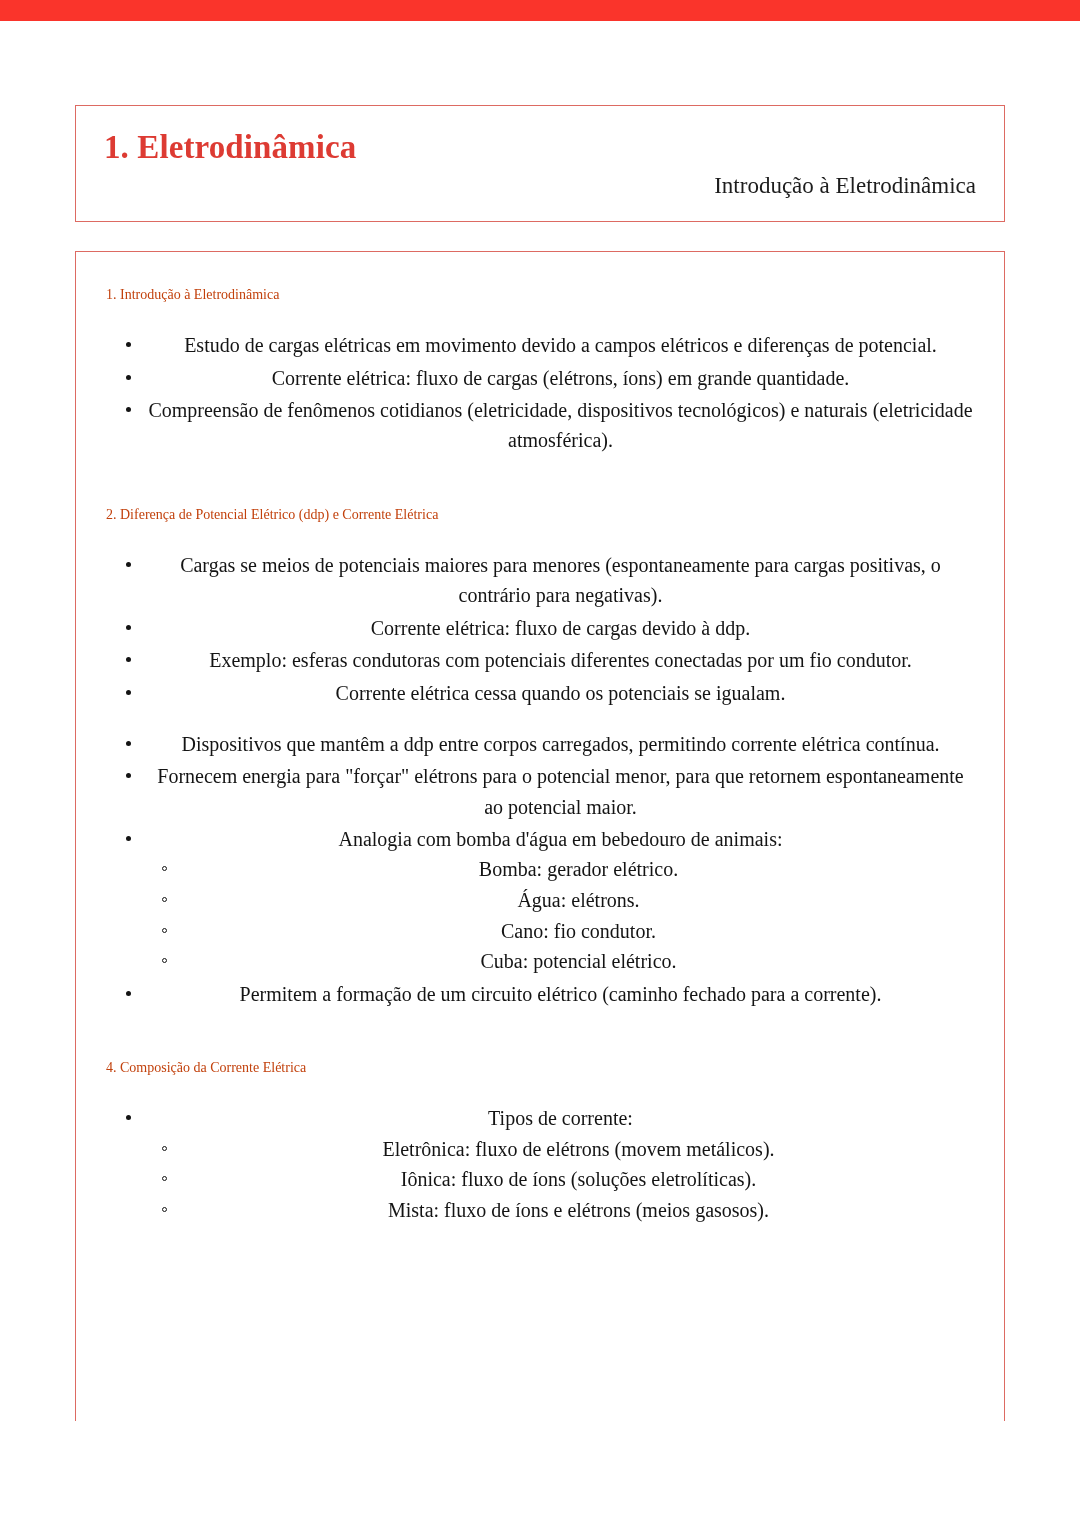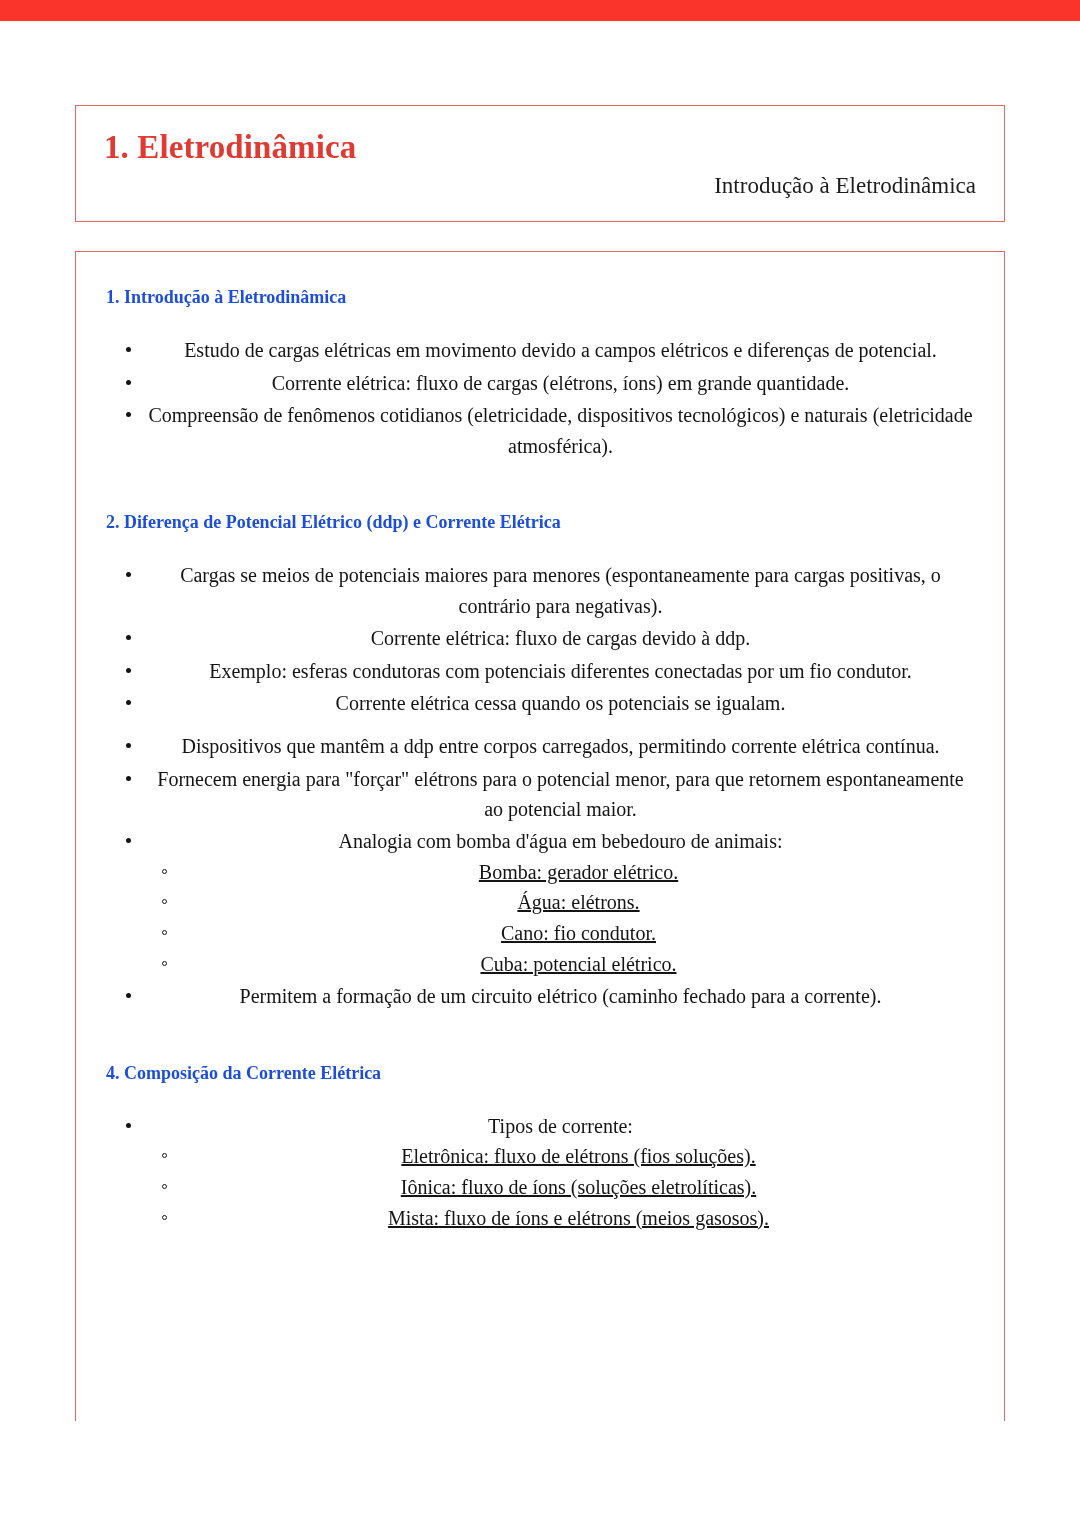--- a/index.html
+++ b/index.html
@@ -63,27 +63,27 @@
     margin: 29px 75px 0 75px;
     border: 1.4px solid #dd6a62;
     border-bottom: none;
     background: #ffffff;
     padding: 34px 30px 0 30px;
     box-sizing: border-box;
     min-height: 1170px;
   }
 
   .section { margin: 0; }
-  .section + .section { margin-top: 7px; }
+  .section + .section { margin-top: 15px; }
 
   .section-heading {
     font-family: "Liberation Serif", "DejaVu Serif", serif;
-    font-size: 18px;
-    font-weight: 700;
-    color: #1d4ed8;
+    font-size: 14px;
+    font-weight: 400;
+    color: #c2410c;
     line-height: 1.3;
     margin: 0 0 26px 0;
     padding: 0;
   }
   .section + .section > .section-heading {
     margin-top: 44px;
   }
 
   ul.bullets {
     list-style: none;
@@ -107,21 +107,20 @@
     width: 5px;
     height: 5px;
     border-radius: 50%;
     background: #141414;
   }
 
   ul.subbullets {
     list-style: none;
     margin: 0;
     padding: 0;
-    text-decoration: underline;
   }
   ul.subbullets > li {
     position: relative;
     padding-left: 36px;
     margin: 0;
     font-size: 20px;
     line-height: 1.53;
     color: #141414;
   }
   ul.subbullets > li::before {
@@ -180,21 +179,21 @@
                 <li>Cano: fio condutor.</li>
                 <li>Cuba: potencial elétrico.</li>
               </ul></li>
             <li><span>Permitem a formação de um circuito elétrico (caminho fechado para a corrente).</span></li>
           </ul>
         </div>
         <div class="section section-block">
           <div class="section-heading">4. Composição da Corrente Elétrica</div>
           <ul class="bullets">
             <li><span>Tipos de corrente:</span><ul class="subbullets">
-                <li>Eletrônica: fluxo de elétrons (fios soluções).</li>
+                <li>Eletrônica: fluxo de elétrons (movem metálicos).</li>
                 <li>Iônica: fluxo de íons (soluções eletrolíticas).</li>
                 <li>Mista: fluxo de íons e elétrons (meios gasosos).</li>
               </ul></li>
           </ul>
         </div>
       </div>
   </div>
 
 </div>
 

